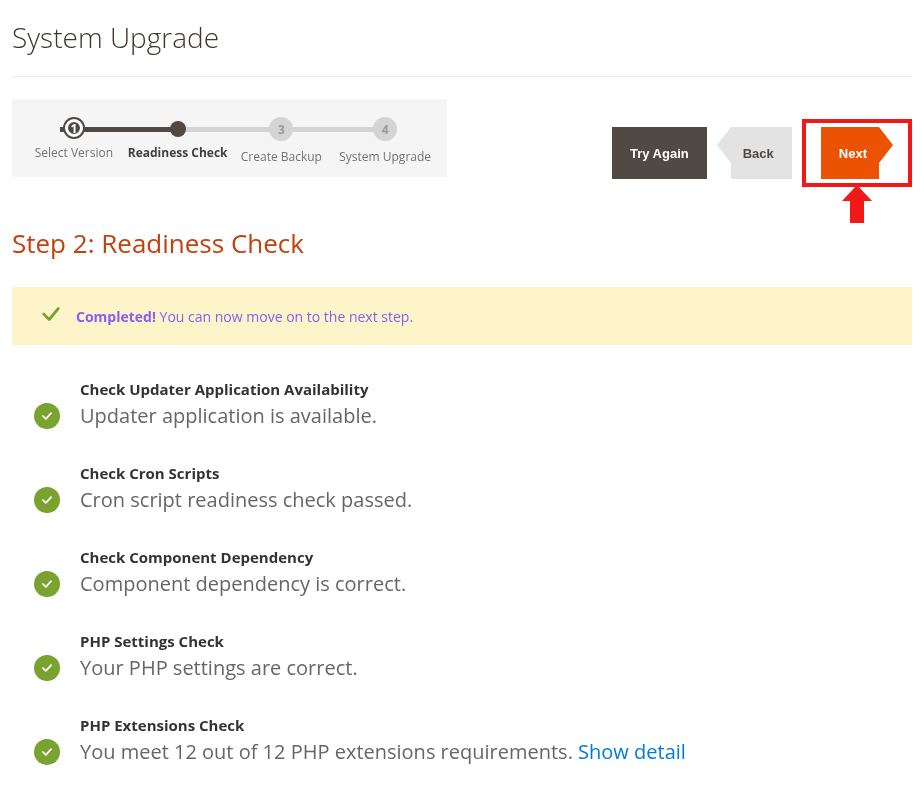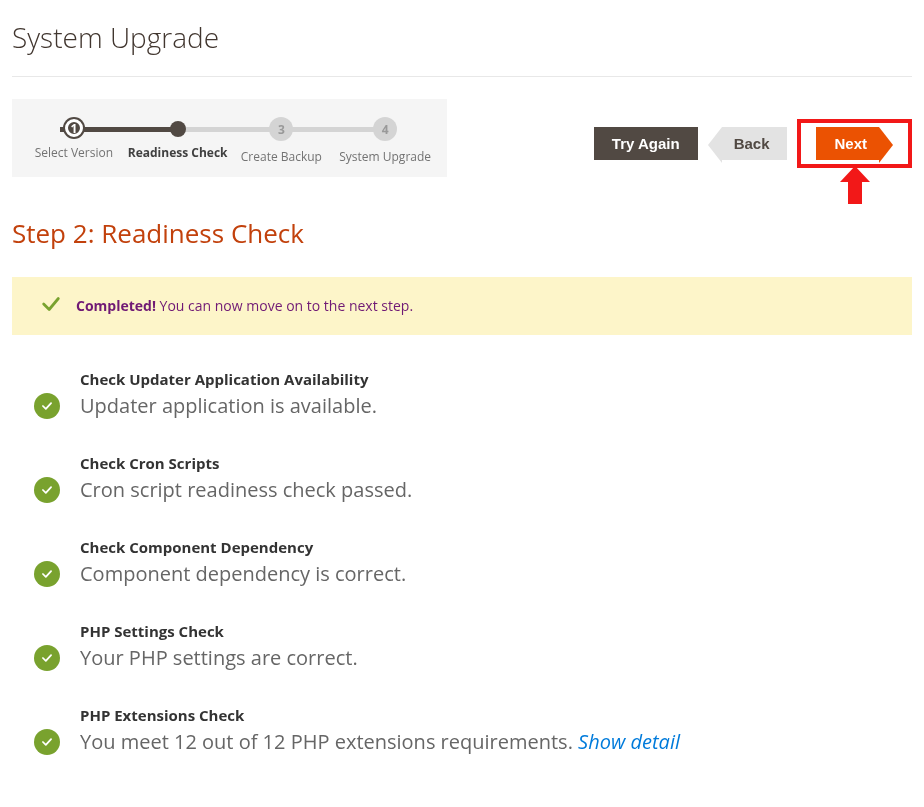--- a/index.html
+++ b/index.html
@@ -95,26 +95,26 @@
     line-height: 1.3;
   }
   .step.active .step-label { font-weight: 700; color: #404040; }
   .nav-buttons {
     display: flex;
     align-items: center;
     gap: 10px;
     padding-top: 20px;
   }
   .btn {
-    height: 33px;
+    height: 52px;
     display: flex;
     align-items: center;
     justify-content: center;
     padding: 0 18px;
-    font-size: 15px;
+    font-size: 13px;
     font-weight: 600;
     cursor: pointer;
     border: none;
   }
   .btn-try {
     background: #514943;
     color: #fff;
   }
   .btn-back {
     background: #e3e3e3;
@@ -166,21 +166,21 @@
     color: #c2410c;
     margin-bottom: 26px;
   }
   .alert-success {
     background: #fdf5c9;
     padding: 16px 12px 16px 28px;
     display: flex;
     align-items: center;
     gap: 14px;
     margin-bottom: 34px;
-    color: #701a75;
+    color: #8b5cf6;
   }
   .alert-success .msg strong { font-weight: 700; }
   .checklist { padding-left: 22px; }
   .check-item {
     display: flex;
     align-items: flex-end;
     gap: 20px;
     margin-bottom: 34px;
   }
   .check-item:last-child { margin-bottom: 16px; }
@@ -199,21 +199,21 @@
   .check-text h4 {
     font-size: 15px;
     font-weight: 700;
     color: #333;
     margin-bottom: 3px;
   }
   .check-text p {
     font-size: 20px;
     color: #666;
   }
-  .link { color: #007bdb; text-decoration: none; cursor: pointer; font-style: italic; }
+  .link { color: #007bdb; text-decoration: none; cursor: pointer; }
   .tick-plain svg { width: 22px; height: 22px; }
 </style>
 </head>
 <body>
 
 <h1 class="page-title">System Upgrade</h1>
 
 <div class="top-row">
   <div class="progress-panel">
     <div class="progress-steps">

